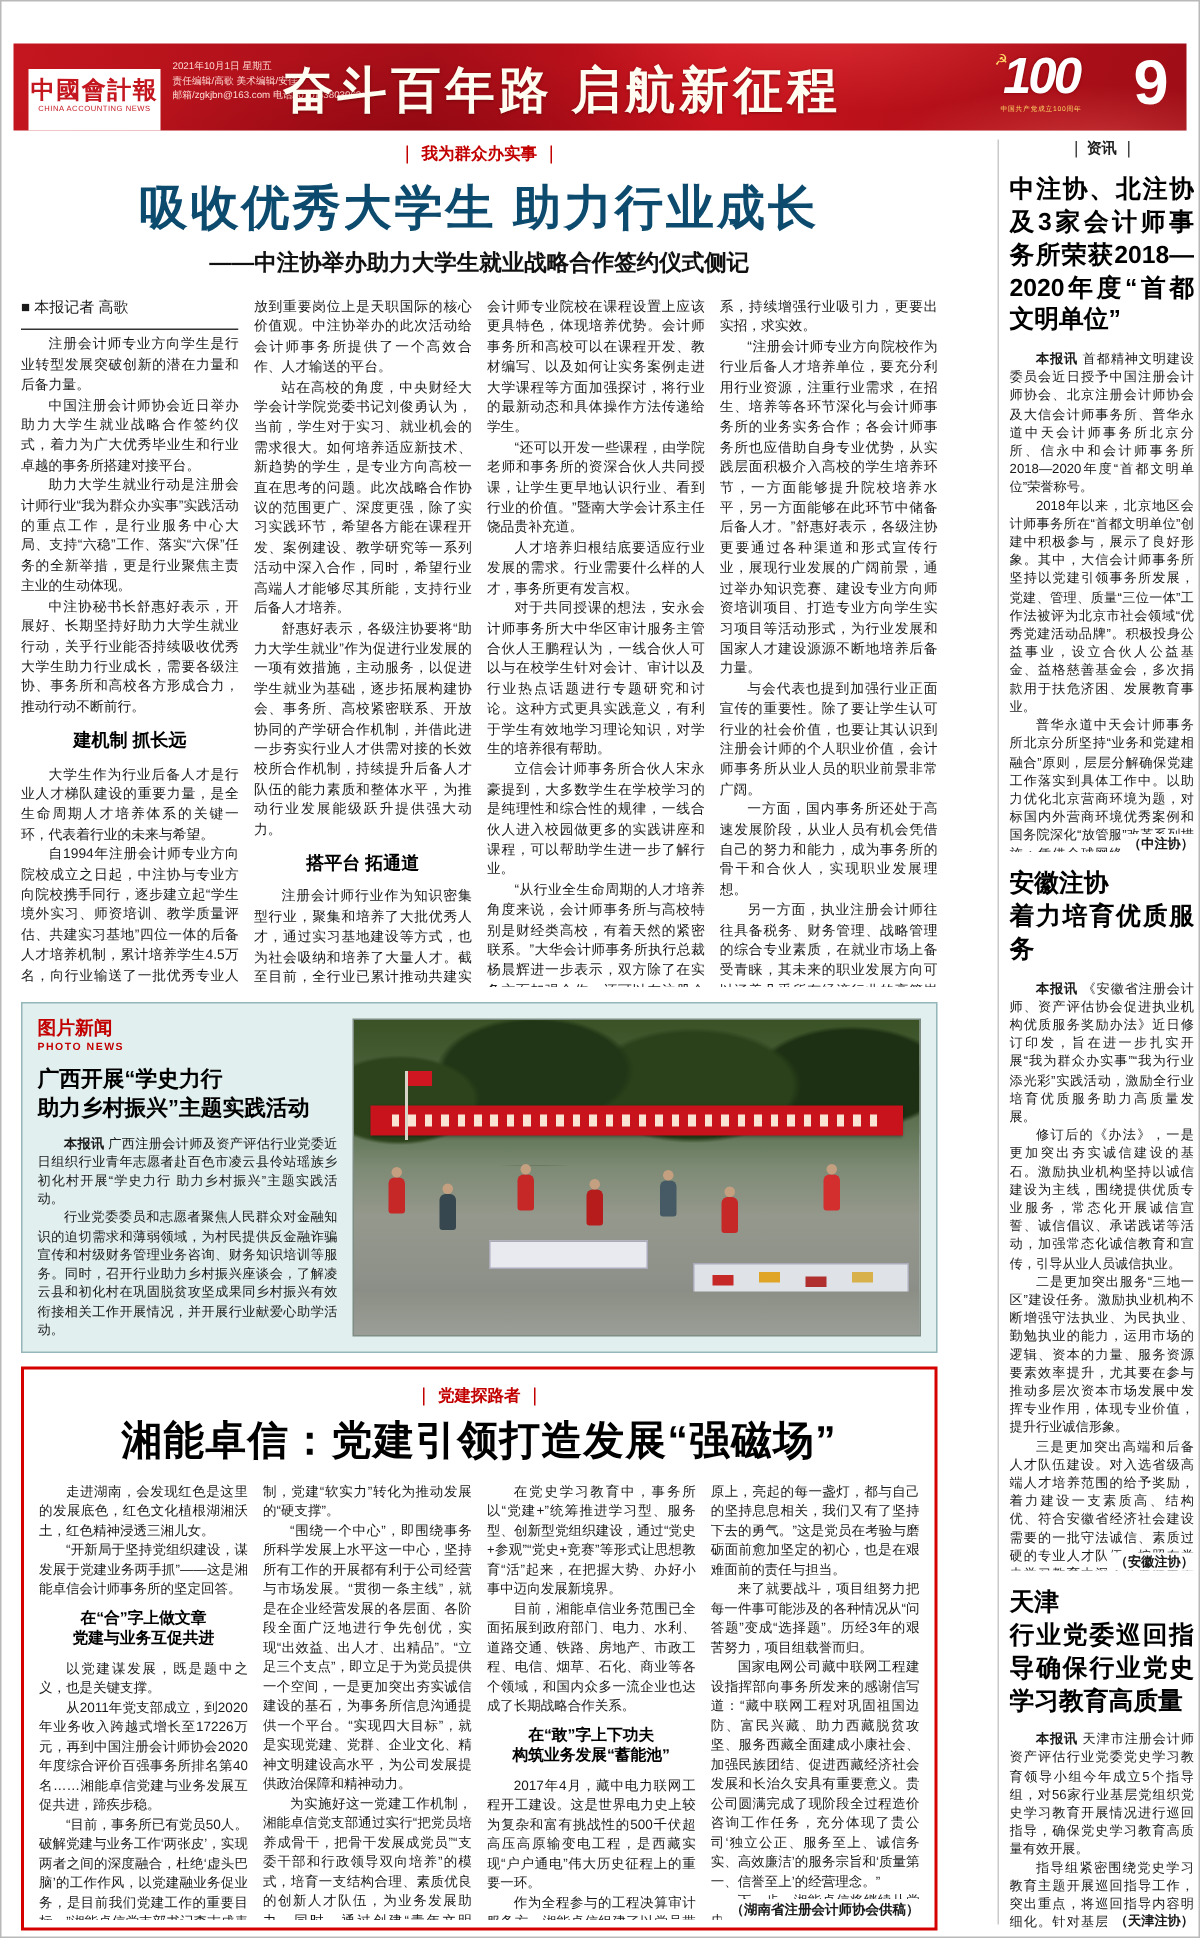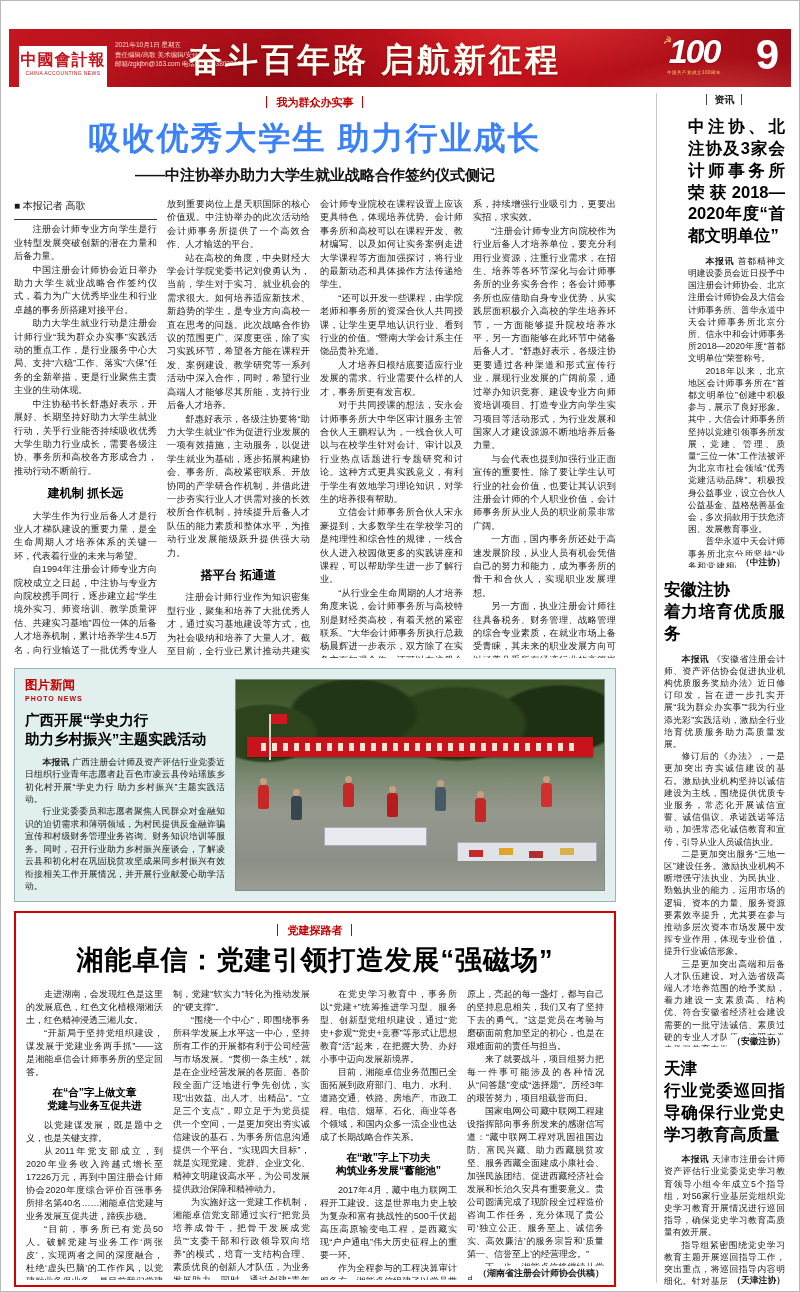--- a/index.html
+++ b/index.html
@@ -26,29 +26,29 @@
           font-size:33px; font-weight:700; letter-spacing:3px; z-index:2;
           text-shadow:0 1px 2px rgba(90,0,0,.6); white-space:nowrap; }
   .logo100 { position:absolute; right:58px; top:4px; width:78px; text-align:center; z-index:2; }
   .num100 { font-size:34px; line-height:36px; font-weight:900; font-style:italic; color:#fff;
           text-shadow:0 0 2px #7d0008; letter-spacing:-2px; }
   .hs-icon { position:absolute; left:8px; top:2px; color:#ffd766; font-size:10px; font-style:normal; }
   .logo100-cap { display:block; margin-top:1px; color:#ffd766; font-size:4.5px; letter-spacing:.5px; white-space:nowrap; }
   .page-num { position:absolute; right:12px; top:2px; color:#fff; font-size:42px; font-weight:700; z-index:2; }
 
   
-  .content { position:absolute; left:0; right:0; top:92px; bottom:8px; display:flex; padding:0 14px 0 13px;gap:32px; }
+  .content { position:absolute; left:0; right:0; top:92px; bottom:8px; display:flex; padding:0 3px 0 13px;gap:32px; }
   .main { width:636px; }
   .sidebar { width:136px; margin-left:8px; border-left:1px solid #c9c9c9; padding-left:7px;
              font-size:8.8px; line-height:12.2px; text-align:justify; }
 
   
   .kicker { text-align:center; font-size:11px; font-weight:bold; color:#c30000; margin-top:2px; }
   .kicker .k-in { border-left:1.5px solid #c30000; border-right:1.5px solid #c30000; padding:0 9px; }
-  .headline { text-align:center; font-size:32px; font-weight:900; color:#3b82f6; letter-spacing:2px;
+  .headline { text-align:center; font-size:32px; font-weight:900; color:#0c4a6e; letter-spacing:2px;
               margin:7px 0 5px; white-space:nowrap; }
   .subhead { text-align:center; font-size:15px; font-weight:bold; color:#111; margin-bottom:13px; }
   .cols { display:flex; gap:10px; height:460px; }
   .col { flex:1; overflow:hidden; font-size:9.2px; line-height:13.4px; text-align:justify; position:relative; }
   .byline { font-weight:normal; font-size:10px; border-bottom:1.5px solid #333; padding-bottom:7px;
             margin-bottom:3px; margin-top:1px; }
   .para { margin:0; text-indent:2em; }
   [data-first-flush] .para:first-child { text-indent:0; }
   .col-h { font-weight:bold; font-size:12px; text-align:center; margin:9px 0; text-indent:0; color:#000; }
   .col-h2 { font-weight:bold; font-size:10.5px; text-align:center; margin:7px 0; white-space:pre-line; color:#000; }
@@ -88,21 +88,21 @@
            margin:4px 0 10px; white-space:nowrap; }
   .party-cols { display:flex; gap:10px; height:292px; }
   .party-cols .col { font-size:9px; line-height:13px; }
   .party-credit { position:absolute; right:0; bottom:0; background:#fff; font-weight:bold;
            font-size:9px; padding:1px 0 0 6px; }
 
   
   .sb-label { text-align:center; font-weight:bold; font-size:10px; color:#222; margin:1px 0 10px; }
   .sb-label .k-in { border-left:1px solid #444; border-right:1px solid #444; padding:0 7px; }
   .sb-article { position:relative; overflow:hidden; margin-bottom:11px; }
-  .sb-a1 { height:452px;margin-left:24px; }
+  .sb-a1 { height:452px; }
   .sb-a2 { height:468px; }
   .sb-a3 { height:228px; }
   .sb-h { font-size:16.5px; line-height:1.32; font-weight:900; color:#000; text-align:justify;
           margin-bottom:8px; white-space:pre-line; }
   .sb-credit { position:absolute; right:0; bottom:0; background:#fff; font-weight:bold; padding-left:5px; }
   b { font-weight:bold; }
 </style>
 </head>
 <body>
 

